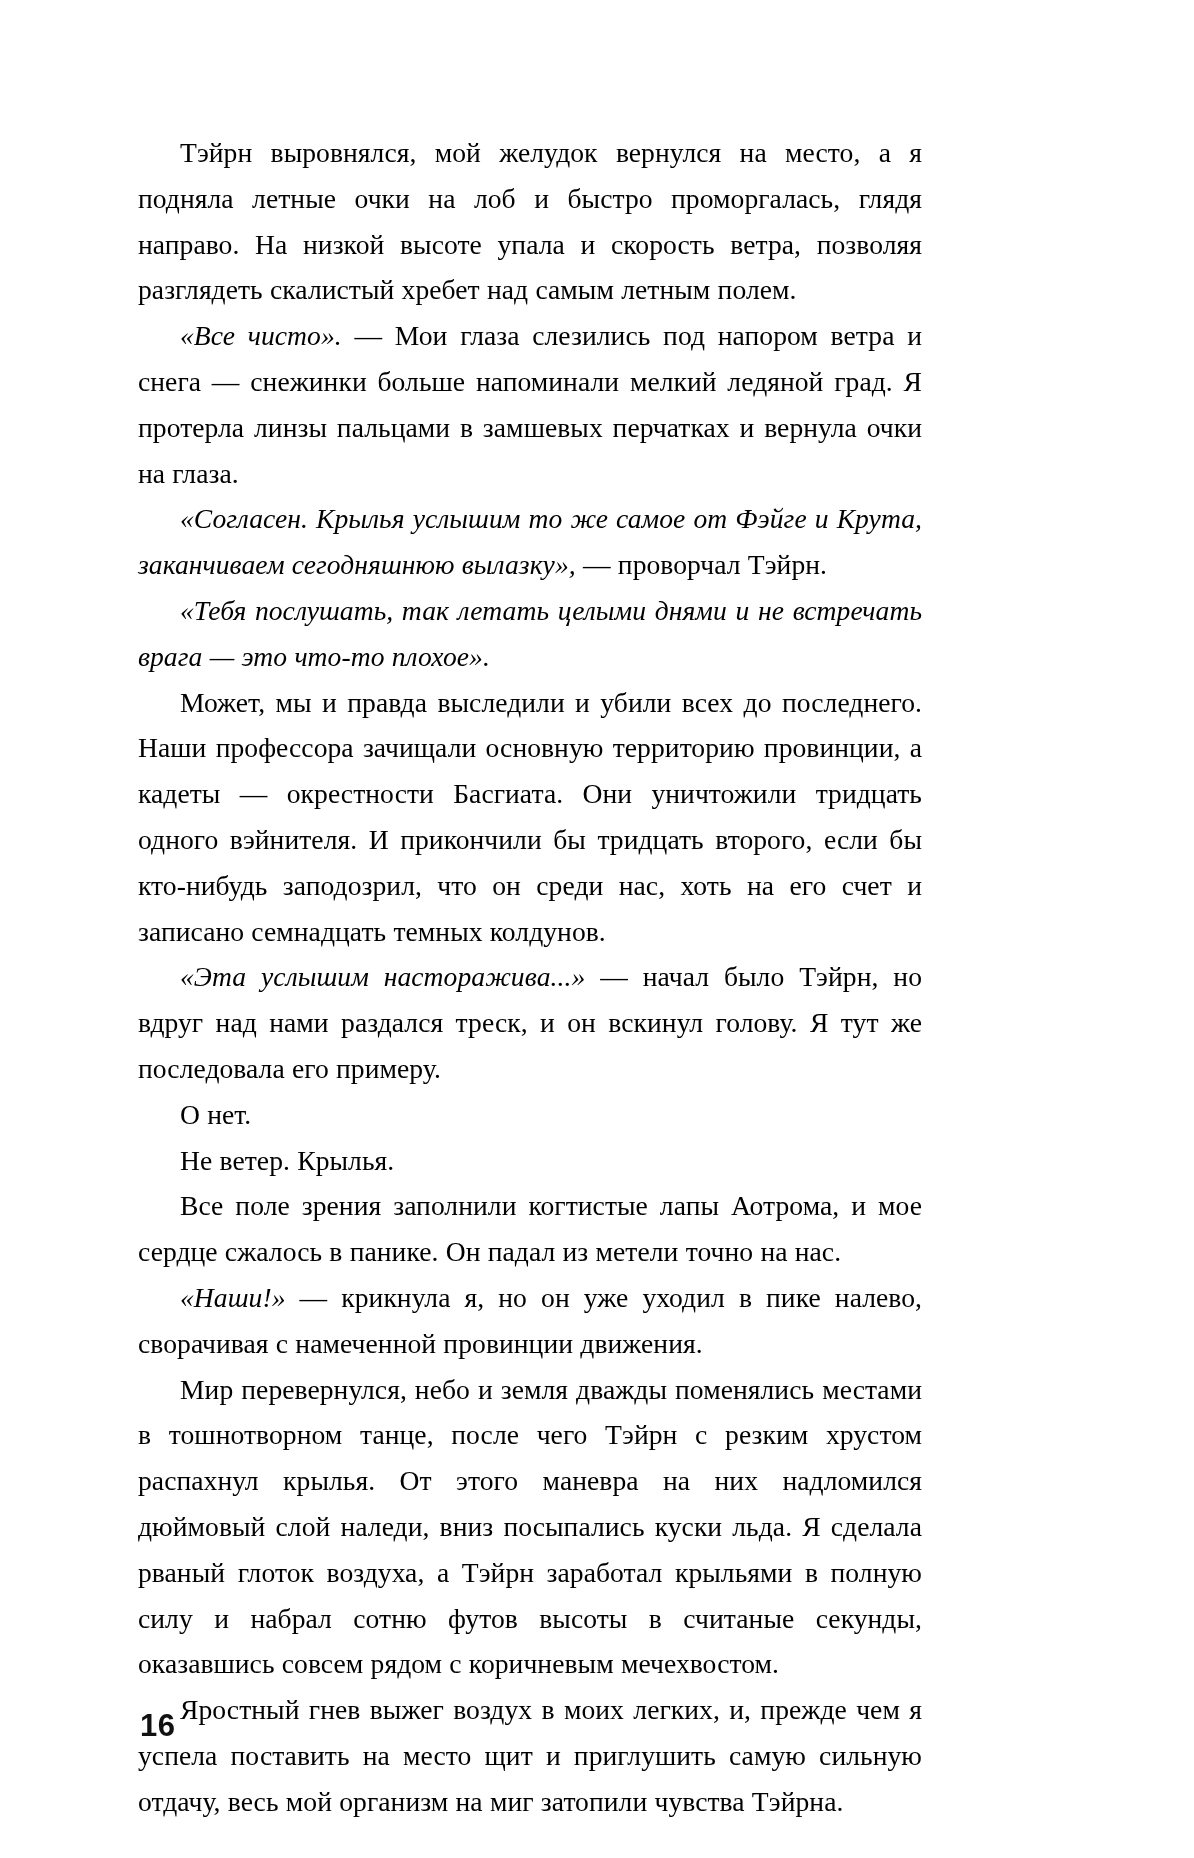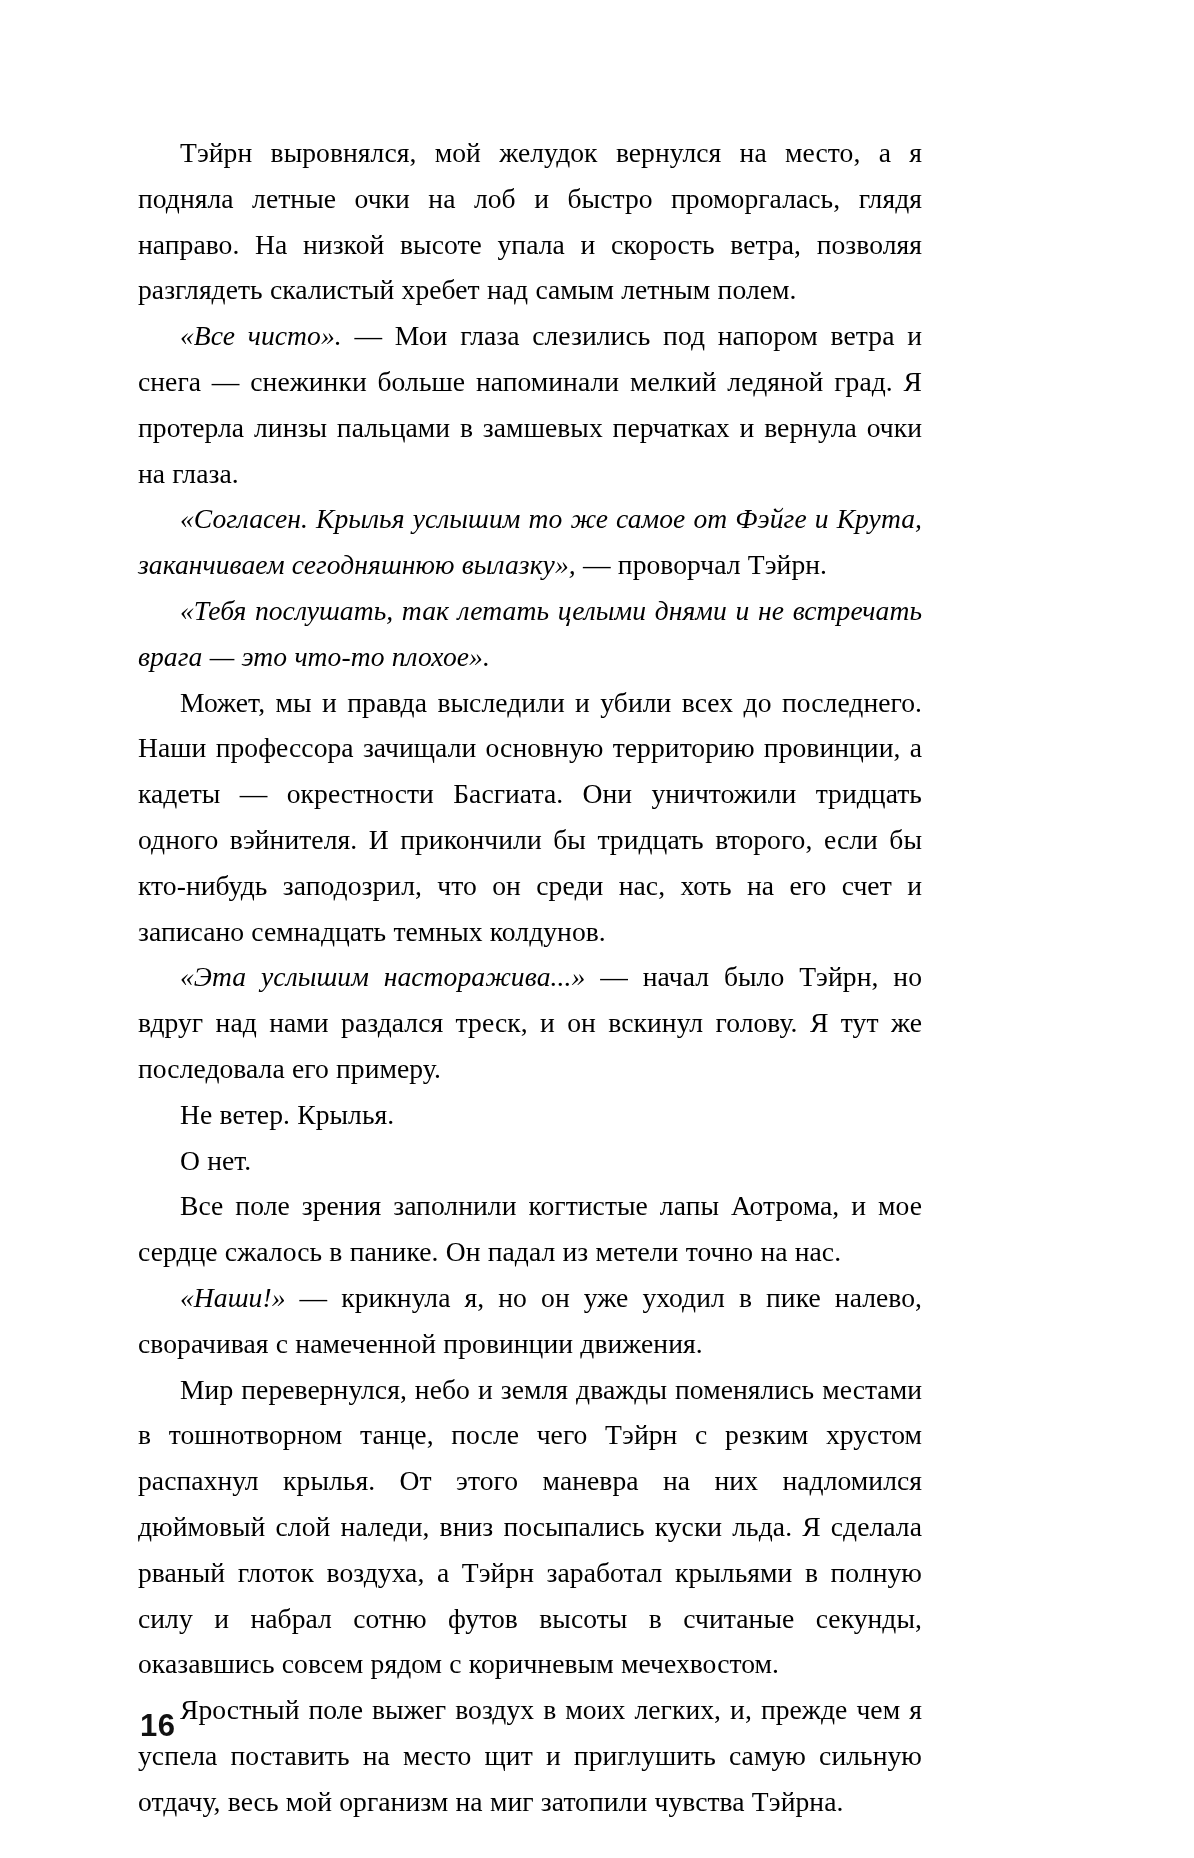--- a/index.html
+++ b/index.html
@@ -70,29 +70,29 @@
     <p class="para"><em>«Все чисто».</em><span> — Мои глаза слезились под напором ветра и снега — снежинки больше напоминали мелкий ледяной град. Я протерла линзы пальцами в замшевых перчатках и вернула очки на глаза.</span></p>
 
     <p class="para"><em>«Согласен. Крылья услышим то же самое от Фэйге и Крута, заканчиваем сегодняшнюю вылазку»,</em><span> — проворчал Тэйрн.</span></p>
 
     <p class="para"><em>«Тебя послушать, так летать целыми днями и не встречать врага — это что-то плохое».</em></p>
 
     <p class="para">Может, мы и правда выследили и убили всех до последнего. Наши профессора зачищали основную территорию провинции, а кадеты — окрестности Басгиата. Они уничтожили тридцать одного вэйнителя. И прикончили бы тридцать второго, если бы кто-нибудь заподозрил, что он среди нас, хоть на его счет и записано семнадцать темных колдунов.</p>
 
     <p class="para"><em>«Эта услышим настораживa...»</em><span> — начал было Тэйрн, но вдруг над нами раздался треск, и он вскинул голову. Я тут же последовала его примеру.</span></p>
 
+    <p class="para">О нет.</p>
+
     <p class="para">Не ветер. Крылья.</p>
-
-    <p class="para">О нет.</p>
 
     <p class="para">Все поле зрения заполнили когтистые лапы Аотрома, и мое сердце сжалось в панике. Он падал из метели точно на нас.</p>
 
     <p class="para"><em>«Наши!»</em><span> — крикнула я, но он уже уходил в пике налево, сворачивая с намеченной провинции движения.</span></p>
 
     <p class="para">Мир перевернулся, небо и земля дважды поменялись местами в тошнотворном танце, после чего Тэйрн с резким хрустом распахнул крылья. От этого маневра на них надломился дюймовый слой наледи, вниз посыпались куски льда. Я сделала рваный глоток воздуха, а Тэйрн заработал крыльями в полную силу и набрал сотню футов высоты в считаные секунды, оказавшись совсем рядом с коричневым мечехвостом.</p>
 
-    <p class="para">Яростный поле выжег воздух в моих легких, и, прежде чем я успела поставить на место щит и приглушить самую сильную отдачу, весь мой организм на миг затопили чувства Тэйрна.</p>
+    <p class="para">Яростный гнев выжег воздух в моих легких, и, прежде чем я успела поставить на место щит и приглушить самую сильную отдачу, весь мой организм на миг затопили чувства Тэйрна.</p>
 
   </div>
 
   <div class="folio">16</div>
 
 </div>
 
 </body></html>

